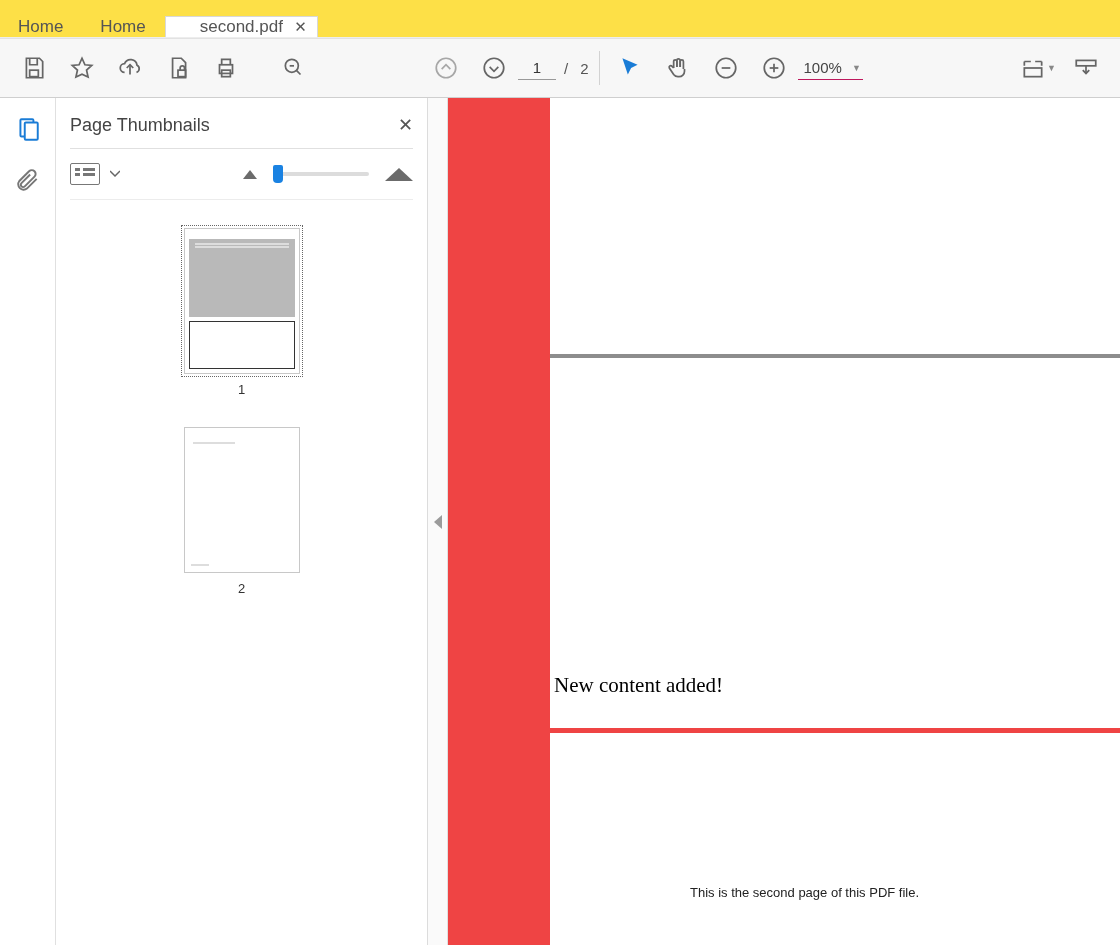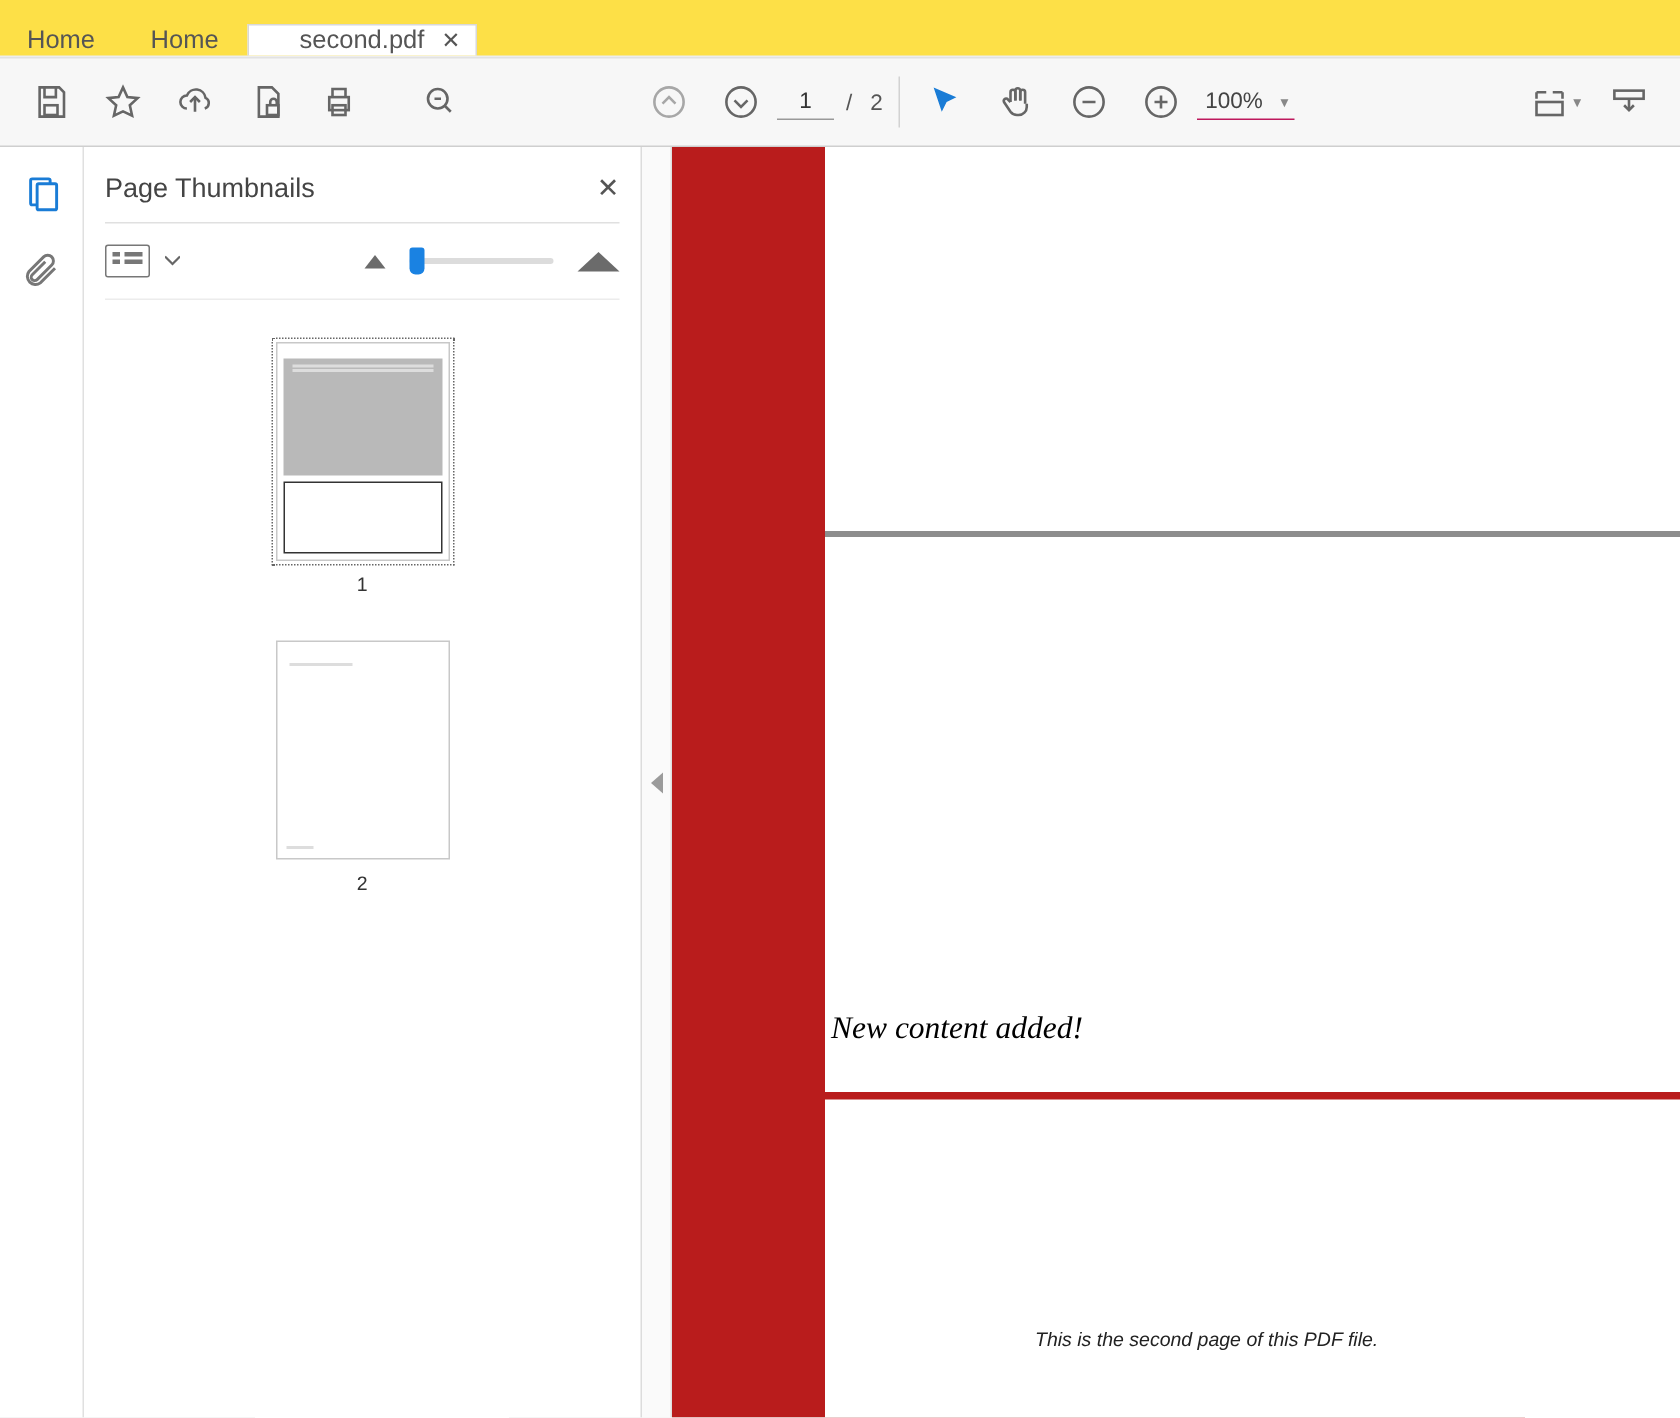--- a/index.html
+++ b/index.html
@@ -62,21 +62,21 @@
   .thumb .miniline { position: absolute; top: 14px; left: 10px; right: 10px; height: 2px; background: #ddd; box-shadow: 0 3px 0 #ddd; }
   .thumb2 .miniline2 { position: absolute; top: 14px; left: 8px; width: 42px; height: 2px; background: #ddd; }
   .thumb2 .foot { position: absolute; bottom: 6px; left: 6px; width: 18px; height: 2px; background: #ddd; }
   .thumb-label { font-size: 13px; color: #333; }
 
   
   .collapse { width: 20px; position: relative; background: #fafafa; border-right: 1px solid #e0e0e0; }
   .collapse .handle { position: absolute; top: 50%; left: 50%; transform: translate(-50%, -50%); width: 0; height: 0; border-style: solid; border-width: 7px 8px 7px 0; border-color: transparent #9b9b9b transparent transparent; }
 
   
-  .docview { flex: 1; background: #b91c1c; overflow: hidden; position: relative; font-style: italic; }
+  .docview { flex: 1; background: #ef4444; overflow: hidden; position: relative; }
   .page { position: absolute; background: #fff; width: 900px; }
   .page.page1 { top: -530px; left: 102px; height: 1160px; }
   .page.page2 { top: 635px; left: 102px; height: 1160px; }
   .page1 .inner-frame { position: absolute; top: 0; left: 0; right: 0; height: 790px; border-bottom: 4px solid #8d8d8d; }
   .page1 .added-content { position: absolute; left: 4px; bottom: 30px; font-family: Georgia, 'Times New Roman', serif; font-size: 21px; color: #000; }
   .page2 .p2text { position: absolute; top: 152px; left: 140px; font-size: 13px; color: #222; font-weight: 500; }
 </style>
 </head>
 <body>
 

